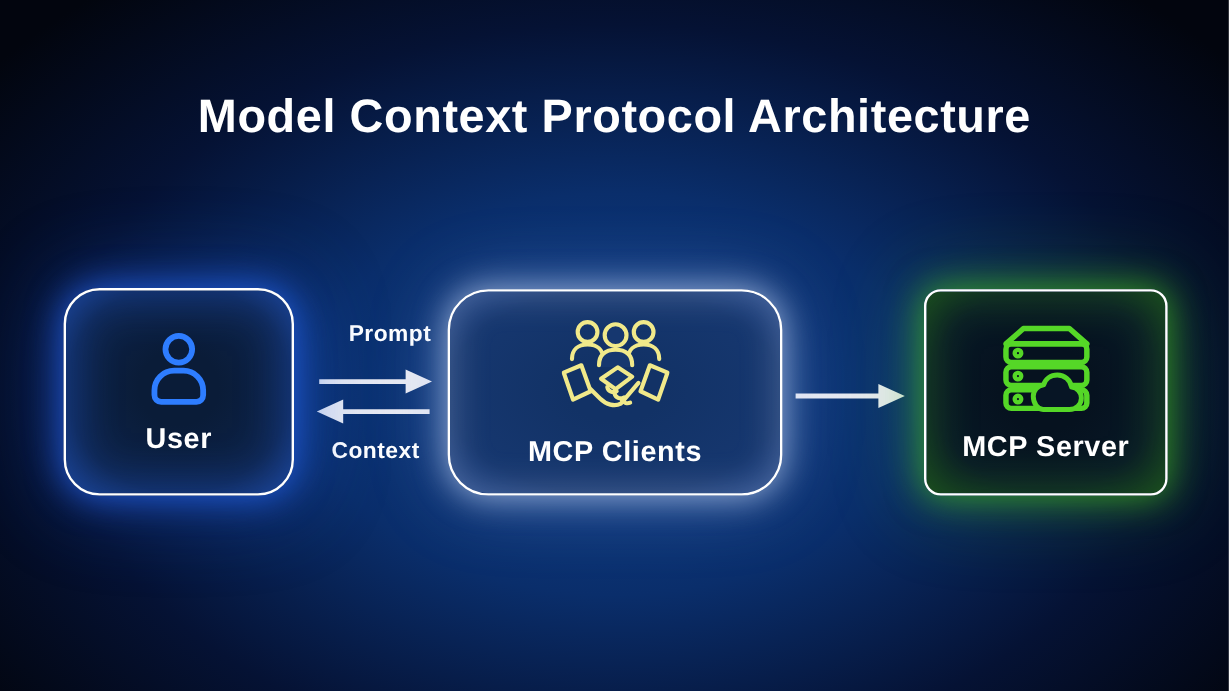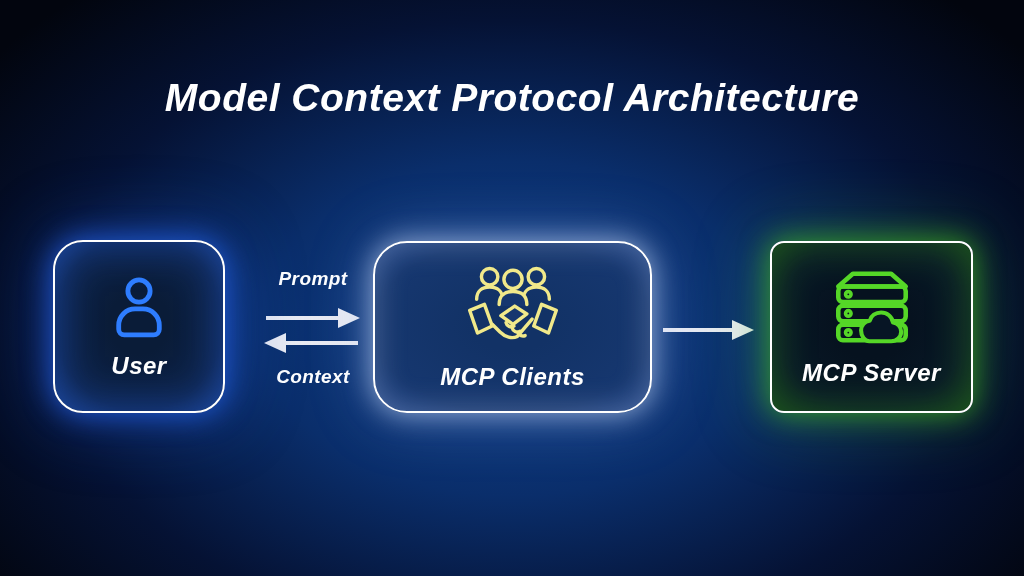--- a/index.html
+++ b/index.html
@@ -6,38 +6,38 @@
   body{
     width:1024px;height:576px;overflow:hidden;position:relative;
     font-family:"Liberation Sans","DejaVu Sans",sans-serif;
     background:
       radial-gradient(ellipse 660px 440px at 50% 57%,
         var(--background-center,#10418c) 0%,
         var(--background-mid,#0a2e6b) 38%,
         #051234 70%,
         var(--background-edge,#02050e) 100%);
   }
-  .canvas{position:absolute;inset:0;font-style:italic;}
+  .canvas{position:absolute;inset:0;}
   .diagram-title{
     position:absolute;top:76px;left:0;width:1024px;margin:0;
     text-align:center;color:var(--text,#fff);
     font-size:39px;font-weight:700;letter-spacing:.5px;
   }
   .node{
     position:absolute;box-sizing:border-box;
     border:2px solid var(--box-border,#fff);
     display:flex;flex-direction:column;align-items:center;justify-content:center;
     gap:16px;
   }
   .node-label{
     color:var(--text,#fff);font-size:24px;font-weight:700;letter-spacing:.5px;
     line-height:1;
   }
   .node-user{
-    left:53px;top:240px;width:172px;height:173px;border-radius:30px;
+    left:53px;top:240px;width:192px;height:173px;border-radius:30px;
     background:radial-gradient(ellipse at 50% 48%,#0a1c38 25%,#0d2349 70%,#16356e 100%);
     box-shadow:0 0 28px 2px rgba(37,99,235,.75),0 0 70px 8px rgba(37,99,235,.35),
                inset 0 0 42px 4px rgba(37,99,235,.42);
   }
   .node-clients{
     left:373px;top:241px;width:279px;height:172px;border-radius:34px;
     background:radial-gradient(ellipse at 50% 50%,#123266 20%,#16376f 72%,#1e4284 100%);
     box-shadow:0 0 26px 2px rgba(215,228,255,.55),0 0 60px 6px rgba(165,195,255,.25),
                inset 0 0 30px 2px rgba(215,228,255,.26);
   }
@@ -45,21 +45,21 @@
     left:770px;top:241px;width:203px;height:172px;border-radius:14px;
     background:radial-gradient(ellipse at 50% 48%,#06121f 28%,#081826 68%,#0d2a20 100%);
     box-shadow:0 0 28px 2px rgba(74,201,28,.6),0 0 70px 8px rgba(74,201,28,.26),
                inset 0 0 40px 4px rgba(74,201,28,.28);
   }
   .edges-layer{position:absolute;left:0;top:0;}
   .edge-label{
     position:absolute;width:170px;text-align:center;
     color:var(--text,#fff);font-size:19px;font-weight:700;letter-spacing:.4px;
   }
-  .edge-label-prompt{left:228px;top:268px;}
+  .edge-label-prompt{left:240px;top:268px;}
   .edge-label-response{left:228px;top:366px;}
   .icon svg{display:block;}
 </style>
 </head>
 <body>
 
 <div class="canvas">
 
   <h1 class="diagram-title">Model Context Protocol Architecture</h1>
 

